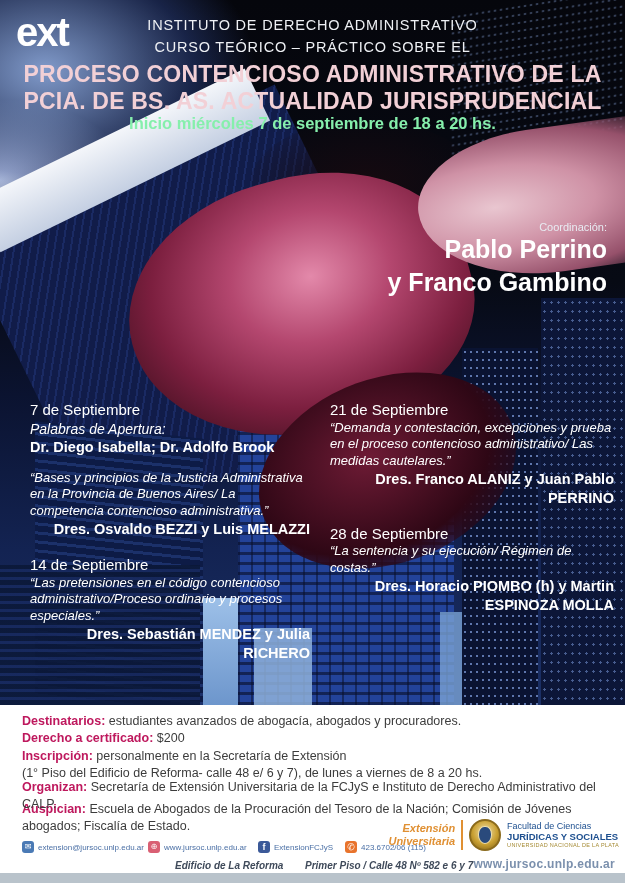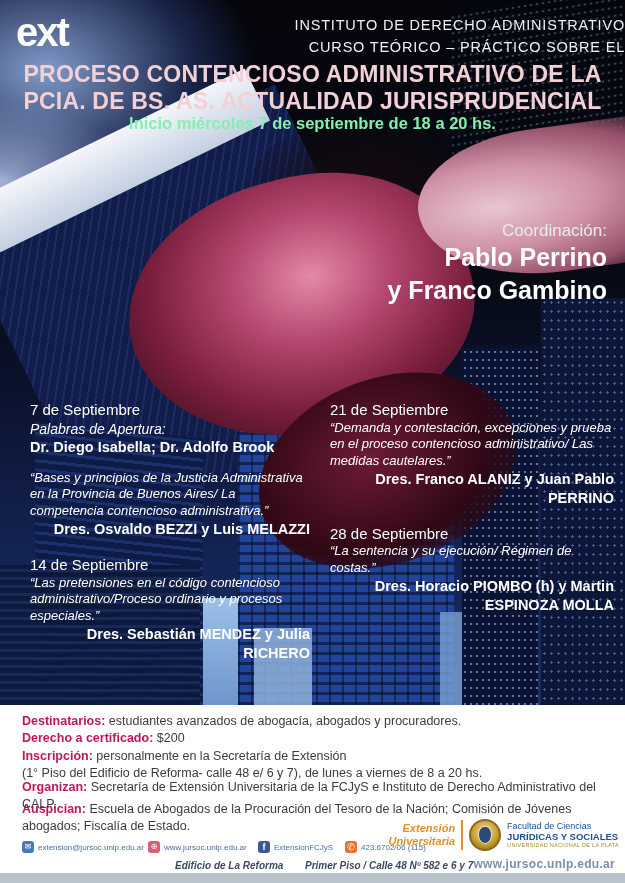--- a/index.html
+++ b/index.html
@@ -43,31 +43,31 @@
     background-image:radial-gradient(circle, rgba(130,160,225,.7) 1px, transparent 1.4px); background-size:6px 8px; }
   .bld-right2 { left:541px; top:298px; width:84px; height:407px; background-color:#0c1638;
     background-image:radial-gradient(circle, rgba(120,150,215,.55) 1px, transparent 1.4px); background-size:7px 9px; }
   .glass1 { left:203px; top:598px; width:44px; height:107px; background:linear-gradient(180deg,#9dc0e8,#6d96cc); }
   .glass2 { left:254px; top:628px; width:58px; height:77px; background:#8fb2dc; opacity:.85; }
   .glass3 { left:440px; top:612px; width:48px; height:93px; background:#7ba3d4; opacity:.8; }
 
   
   .txt { position:absolute; z-index:5; }
   .ext-logo { left:16px; top:10px; font-size:40px; font-weight:700; color:#fff; letter-spacing:-2px; }
-  .hdr { left:0; width:100%; text-align:right; color:#eef0f4; font-size:14.5px; letter-spacing:.8px; }
+  .hdr { left:0; width:100%; text-align:center; color:#eef0f4; font-size:14.5px; letter-spacing:.8px; }
   .hdr-institute { top:17px; }
   .hdr-course { top:39px; }
   .title { left:0; width:100%; text-align:center; color:#f2d0d6; font-size:23px; font-weight:700; letter-spacing:.2px; }
   .title1 { top:61px; }
   .title2 { top:88px; }
   .start { left:0; top:114px; width:100%; text-align:center; color:#86efac; font-size:16.5px; font-weight:700; }
 
   
   .coord { right:18px; top:221px; text-align:right; color:#fff; }
-  .coord .lbl { font-size:17px; color:#e8ebf2; font-weight:400; }
+  .coord .lbl { font-size:11px; color:#e8ebf2; font-weight:400; }
   .coord .nm { font-size:25px; font-weight:700; line-height:1.3; }
 
   
   .col { color:#fff; font-size:13px; line-height:1.3; }
   .col-left { left:30px; top:400px; width:280px; }
   .col-right { left:330px; top:400px; width:284px; }
   .sch-item { margin-bottom:16px; }
   .sch-date { font-size:15px; font-weight:400; }
   .sch-open { font-style:italic; font-size:14px; }
   .sch-openers { font-weight:700; font-size:14.5px; }

